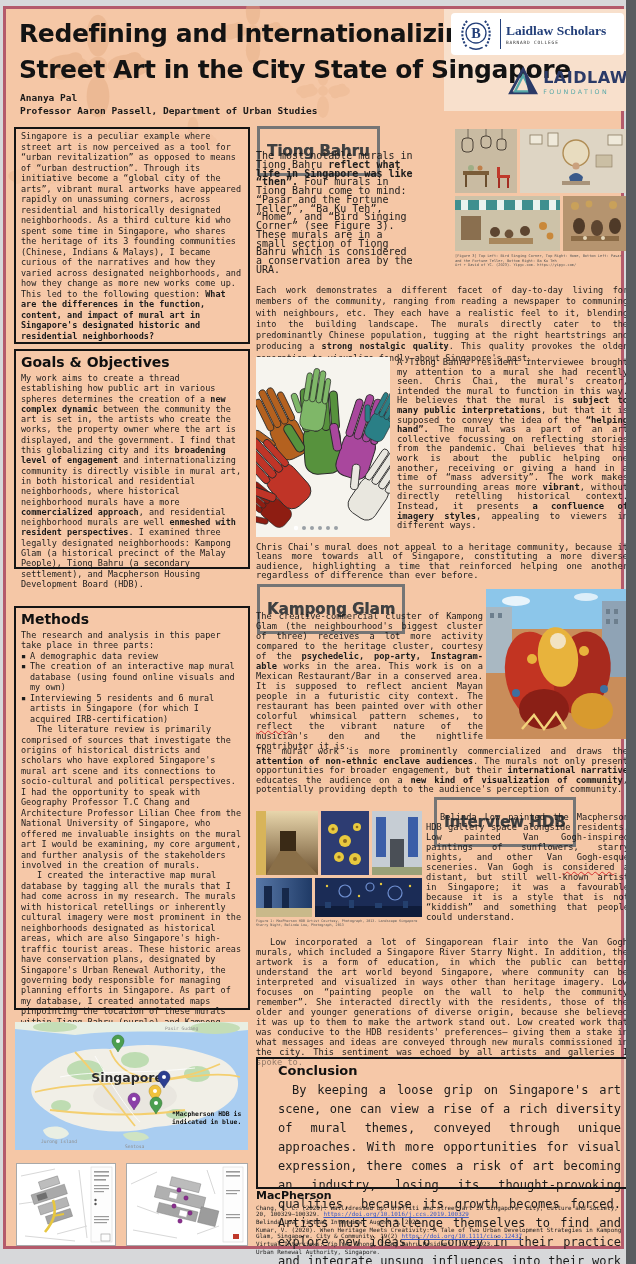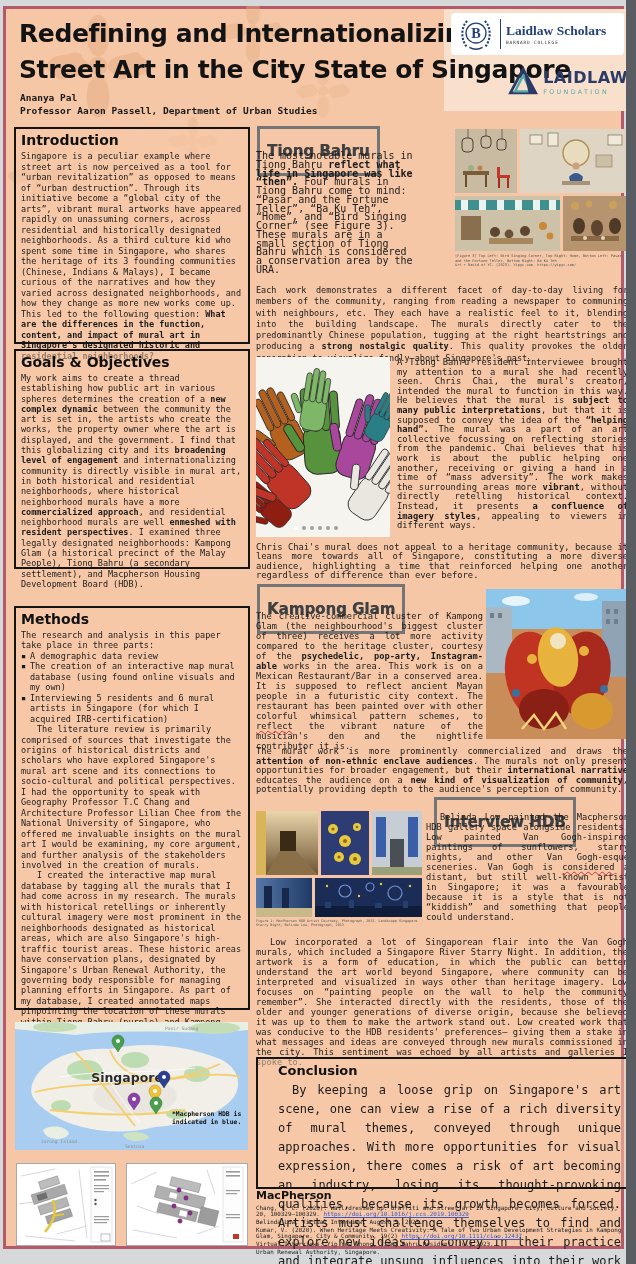--- a/index.html
+++ b/index.html
@@ -145,21 +145,20 @@
         <path d="M19,11 L29,31 H9 Z" fill="none" stroke="#56a8a8" stroke-width="3"></path>
         <path d="M19,3 L35,33 H26 Z" fill="#2b3a67"></path>
       </svg>
       <div>
         <div class="fname">LAIDLAW</div>
         <div class="fsub">FOUNDATION</div>
       </div>
     </div>
 
     <section class="panel" id="p-intro">
-      <h2>Introduction</h2>
       <p class="lbody"><span>Singapore is a peculiar example where street art is now perceived as a tool for “urban revitalization” as opposed to means of “urban destruction”. Through its initiative become a “global city of the arts”, vibrant mural artworks have appeared rapidly on unassuming corners, across residential and historically designated neighborhoods. As a third culture kid who spent some time in Singapore, who shares the heritage of its 3 founding communities (Chinese, Indians &amp; Malays), I became curious of the narratives and how they varied across designated neighborhoods, and how they change as more new works come up. This led to the following question: </span><span class="b">What are the differences in the function, content, and impact of mural art in Singapore's designated historic and residential neighborhoods?</span></p>
     </section>
 
     <section class="panel" id="p-goals">
       <h2>Goals &amp; Objectives</h2>
       <p class="lbody"><span>My work aims to create a thread establishing how public art in various spheres determines the creation of a </span><span class="b">new complex dynamic</span><span> between the community the art is set in, the artists who create the works, the property owner where the art is displayed, and the government. I find that this globalizing city and its </span><span class="b">broadening level of engagement</span><span> and internationalizing community is directly visible in mural art, in both historical and residential neighborhoods, where historical neighborhood murals have a more </span><span class="b">commercialized approach</span><span>, and residential neighborhood murals are well </span><span class="b">enmeshed with resident perspectives</span><span>. I examined three legally designated neighborhoods: Kampong Glam (a historical precinct of the Malay People), Tiong Bahru (a secondary settlement), and Macpherson Housing Development Board (HDB).</span></p>
     </section>
 
     <section class="panel" id="p-methods">
       <h2>Methods</h2>

